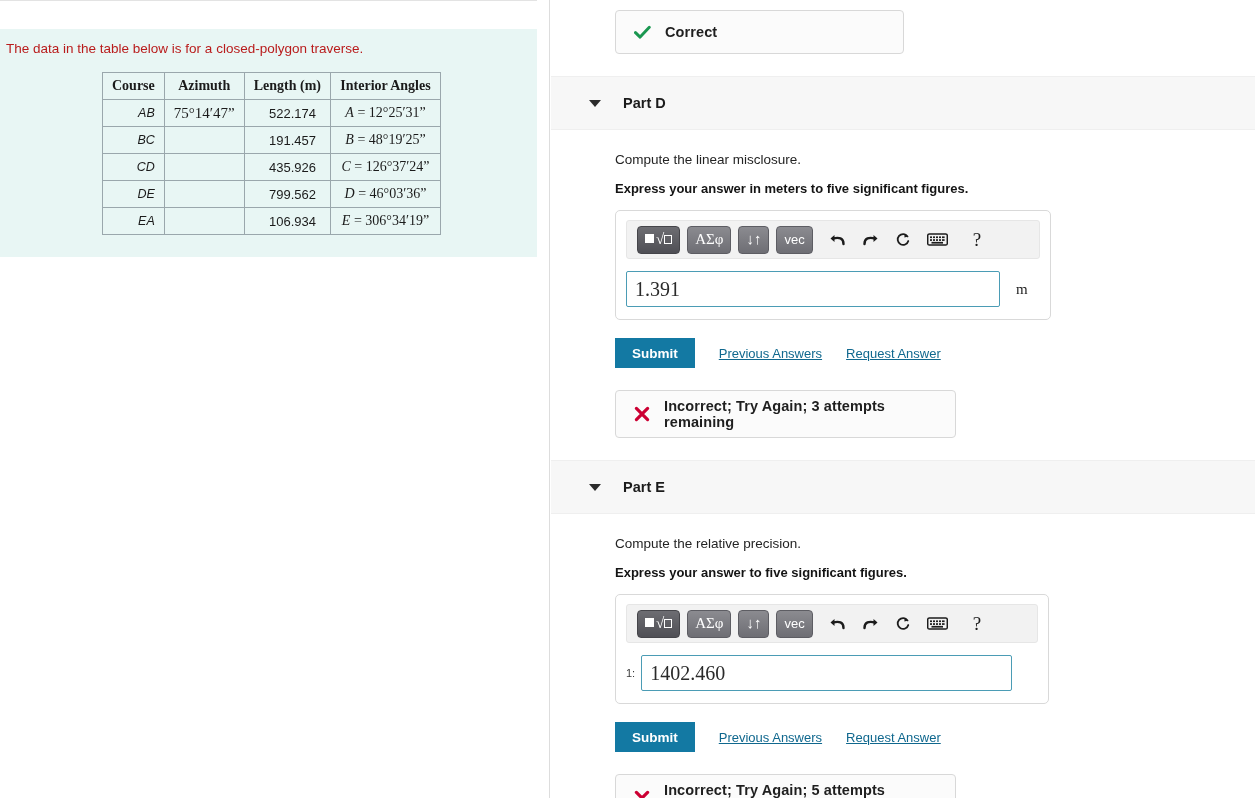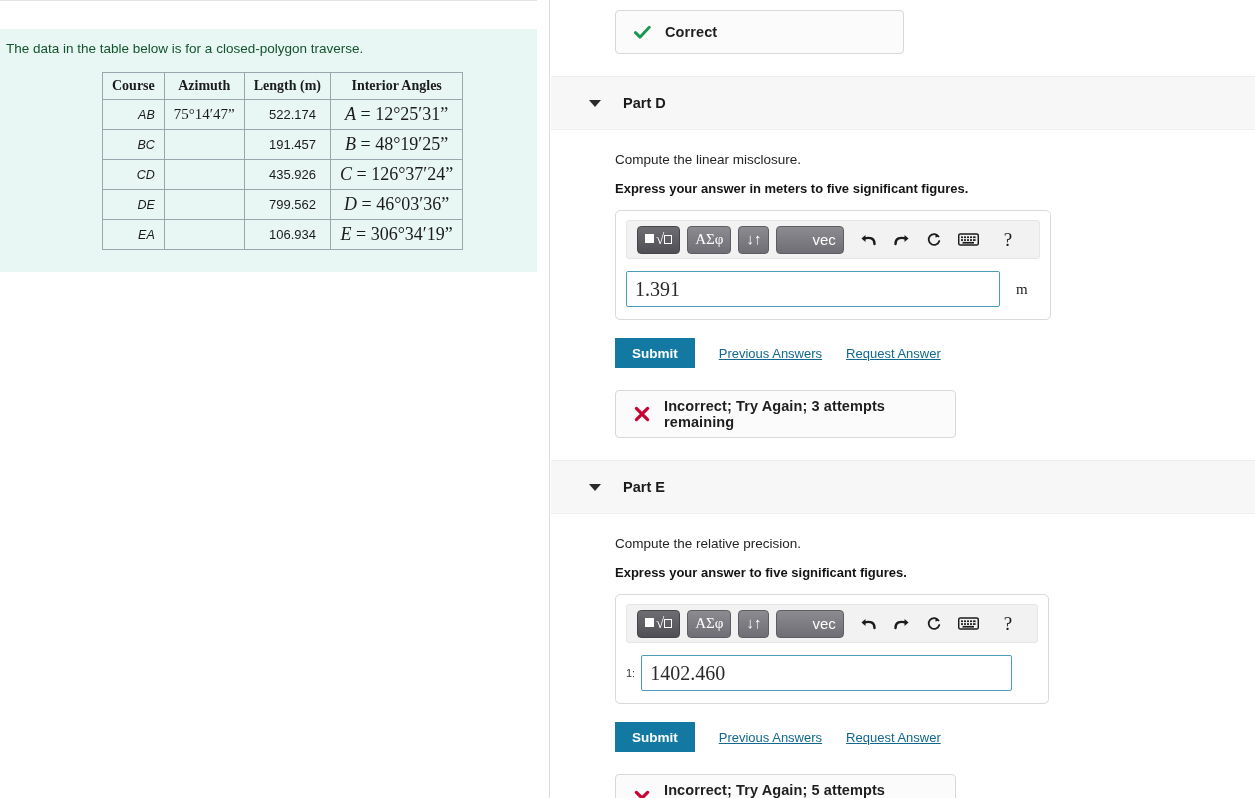--- a/index.html
+++ b/index.html
@@ -23,21 +23,21 @@
   .left-topline {
     position: absolute; left: 0; top: 0; width: 537px; height: 1px;
     background: #e3e3e3;
   }
   .stem-block {
     position: absolute; left: 0; top: 29px;
     width: 537px; padding: 10px 0 22px 0;
     background: #e8f6f4;
   }
   .stem-text {
-    font-size: 13.5px; color: #14532d; padding-left: 6px; line-height: 1.5;
+    font-size: 13.5px; color: #b91c1c; padding-left: 6px; line-height: 1.5;
   }
   .traverse-table-wrap { margin-top: 13px; padding-left: 102px; }
   table.traverse {
     border-collapse: collapse;
     border: 1px solid #9aa7ac;
     background: transparent;
   }
   table.traverse th, table.traverse td {
     border: 1px solid #9aa7ac;
     padding: 4px 9px;
@@ -66,21 +66,21 @@
   }
   table.traverse td.length {
     font-family: "Liberation Sans", sans-serif;
     font-size: 13px;
     text-align: right;
     min-width: 80px;
     padding-right: 14px;
   }
   table.traverse td.angle {
     font-family: "Liberation Serif", serif;
-    font-size: 18px;
+    font-size: 14px;
     min-width: 110px;
   }
   .ang-var { font-style: italic; }
 
   
   .right-panel {
     position: absolute; left: 551px; top: 0;
     width: 704px; height: 798px;
     background: #ffffff;
   }
@@ -148,21 +148,21 @@
     border-radius: 4px;
     height: 28px;
     min-width: 30px;
     display: flex; align-items: center; justify-content: center;
     color: #ffffff;
     padding: 0 7px;
     cursor: pointer;
   }
   .mbtn.dark { background: linear-gradient(#6d6d72, #4f4f55); border-color: #45454a; }
   .mbtn .glyph { font-family: "Liberation Serif", serif; font-size: 15px; line-height: 1; }
-  .mbtn .glyph.small { font-size: 15px; font-family: "Liberation Sans", sans-serif; margin-left: 28px; }
+  .mbtn .glyph.small { font-size: 13px; font-family: "Liberation Sans", sans-serif; }
   .sq { display:inline-block; width:9px; height:9px; background:#fff; margin-right:2px; vertical-align: 1px;}
   .tool-ico {
     color: #1c1c1c;
     font-size: 17px;
     margin-left: 9px;
     cursor: pointer;
     display: flex; align-items: center;
   }
   .tool-ico.q { font-size: 19px; margin-left: 18px; font-family: "Liberation Serif", serif;}
 

